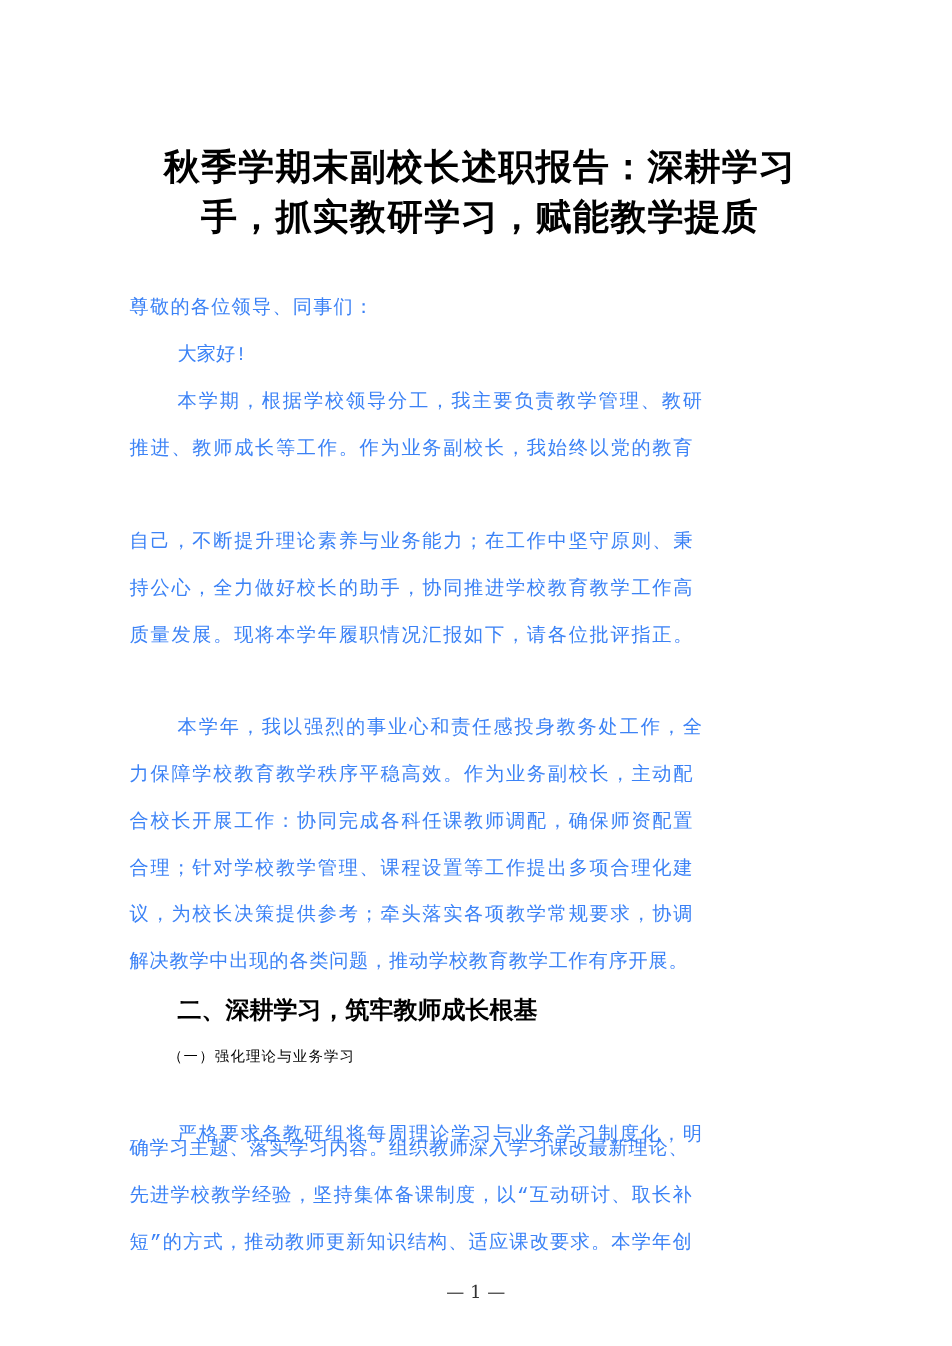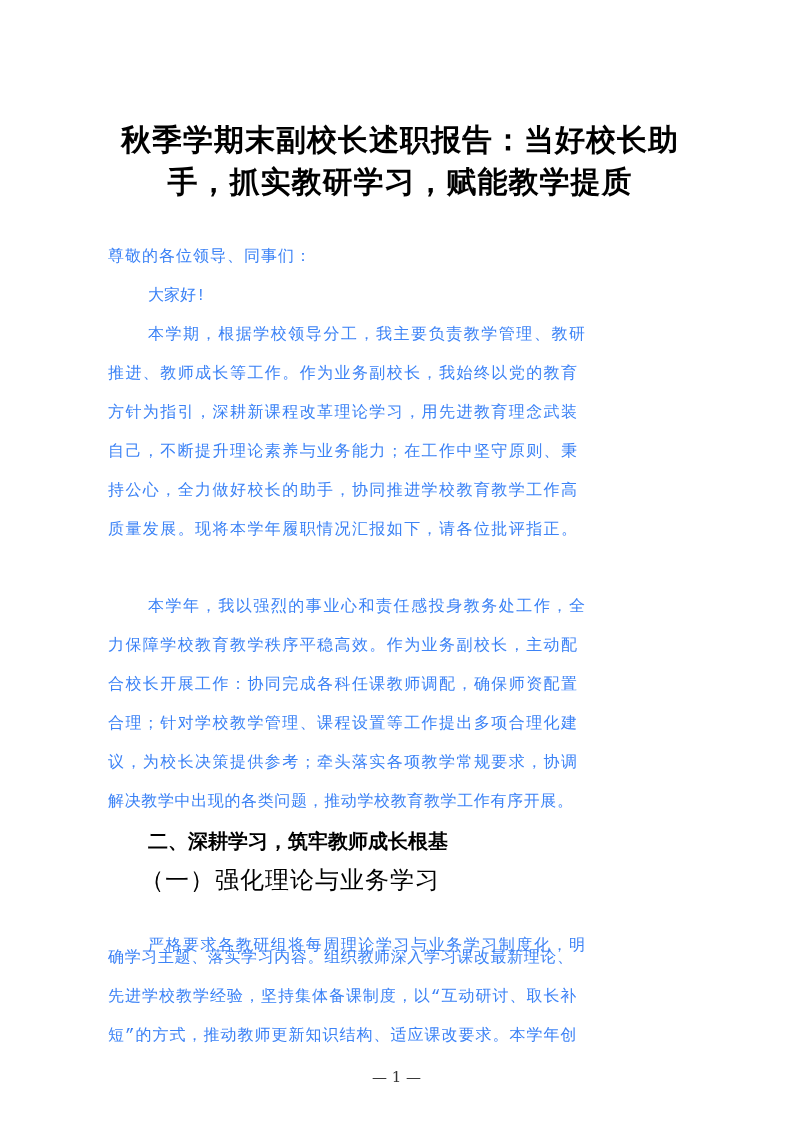--- a/index.html
+++ b/index.html
@@ -19,42 +19,41 @@
   }
   .line.indent { left: 148px; width: 537px; }
   .line.last { text-align-last: left; }
   .heading {
     position: absolute; left: 148px;
     font-family: "DejaVu Sans", sans-serif; font-weight: bold; font-size: 20px; color: #000;
     line-height: 26px; white-space: nowrap;
   }
   .subheading {
     position: absolute; left: 140px;
-    font-family: "DejaVu Sans", sans-serif; font-size: 24px; color: #000;
+    font-family: "DejaVu Sans", sans-serif; font-size: 12px; color: #000;
     line-height: 26px; white-space: nowrap; letter-spacing: 1px;
   }
   .pagenum {
     position: absolute; left: 0; width: 793px; top: 1037px; text-align: center;
     font-family: "DejaVu Serif", serif; font-size: 15px; color: #333;
   }
 </style>
 </head>
 <body>
 
 <div class="page">
 
-  <div class="title" style="top:118px;">秋季学期末副校长述职报告：当好校长助</div>
+  <div class="title" style="top:118px;">秋季学期末副校长述职报告：深耕学习</div>
   <div class="title" style="top:160px;">手，抓实教研学习，赋能教学提质</div>
 
   <div class="line last" style="top:244px; letter-spacing:1px;">尊敬的各位领导、同事们：</div>
   <div class="line indent last" style="top:283px;">大家好!</div>
 
   <div class="line indent" style="top: 322px; letter-spacing: 1.54167px; text-align-last: left;">本学期，根据学校领导分工，我主要负责教学管理、教研</div>
   <div class="line" style="top: 361px; letter-spacing: 1.42308px; text-align-last: left;">推进、教师成长等工作。作为业务副校长，我始终以党的教育</div>
-  <div class="line" style="top: 400px; letter-spacing: 1.42308px; text-align-last: left;">方针为指引，深耕新课程改革理论学习，用先进教育理念武装</div>
   <div class="line" style="top: 439px; letter-spacing: 1.42308px; text-align-last: left;">自己，不断提升理论素养与业务能力；在工作中坚守原则、秉</div>
   <div class="line" style="top: 478px; letter-spacing: 1.42308px; text-align-last: left;">持公心，全力做好校长的助手，协同推进学校教育教学工作高</div>
   <div class="line" style="top: 517px; letter-spacing: 1.42308px; text-align-last: left;">质量发展。现将本学年履职情况汇报如下，请各位批评指正。</div>
 
   <div class="line indent" style="top: 594px; letter-spacing: 1.54167px; text-align-last: left;">本学年，我以强烈的事业心和责任感投身教务处工作，全</div>
   <div class="line" style="top: 633px; letter-spacing: 1.42308px; text-align-last: left;">力保障学校教育教学秩序平稳高效。作为业务副校长，主动配</div>
   <div class="line" style="top: 672px; letter-spacing: 1.42308px; text-align-last: left;">合校长开展工作：协同完成各科任课教师调配，确保师资配置</div>
   <div class="line" style="top: 711px; letter-spacing: 1.42308px; text-align-last: left;">合理；针对学校教学管理、课程设置等工作提出多项合理化建</div>
   <div class="line" style="top: 750px; letter-spacing: 1.42308px; text-align-last: left;">议，为校长决策提供参考；牵头落实各项教学常规要求，协调</div>
   <div class="line" style="top: 789px; letter-spacing: 0.62963px; text-align-last: left;">解决教学中出现的各类问题，推动学校教育教学工作有序开展。</div>

